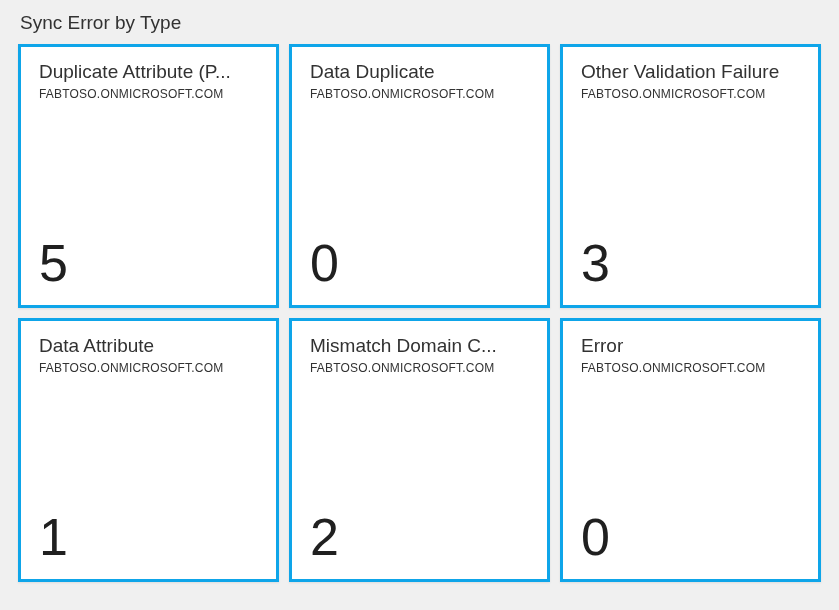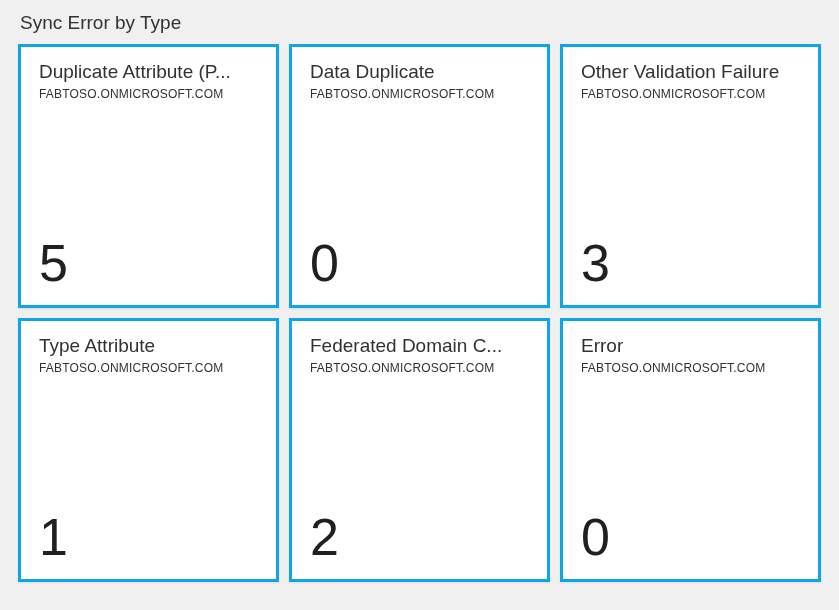--- a/index.html
+++ b/index.html
@@ -85,28 +85,28 @@
   </div>
 
   <div class="tile">
     <div class="tile-title">Other Validation Failure</div>
     <div class="tile-subtitle">FABTOSO.ONMICROSOFT.COM</div>
     <div class="tile-spacer"></div>
     <div class="tile-value">3</div>
   </div>
 
   <div class="tile">
-    <div class="tile-title">Type Attribute</div>
+    <div class="tile-title">Data Attribute</div>
     <div class="tile-subtitle">FABTOSO.ONMICROSOFT.COM</div>
     <div class="tile-spacer"></div>
     <div class="tile-value">1</div>
   </div>
 
   <div class="tile">
-    <div class="tile-title">Federated Domain C...</div>
+    <div class="tile-title">Mismatch Domain C...</div>
     <div class="tile-subtitle">FABTOSO.ONMICROSOFT.COM</div>
     <div class="tile-spacer"></div>
     <div class="tile-value">2</div>
   </div>
 
   <div class="tile">
     <div class="tile-title">Error</div>
     <div class="tile-subtitle">FABTOSO.ONMICROSOFT.COM</div>
     <div class="tile-spacer"></div>
     <div class="tile-value">0</div>

